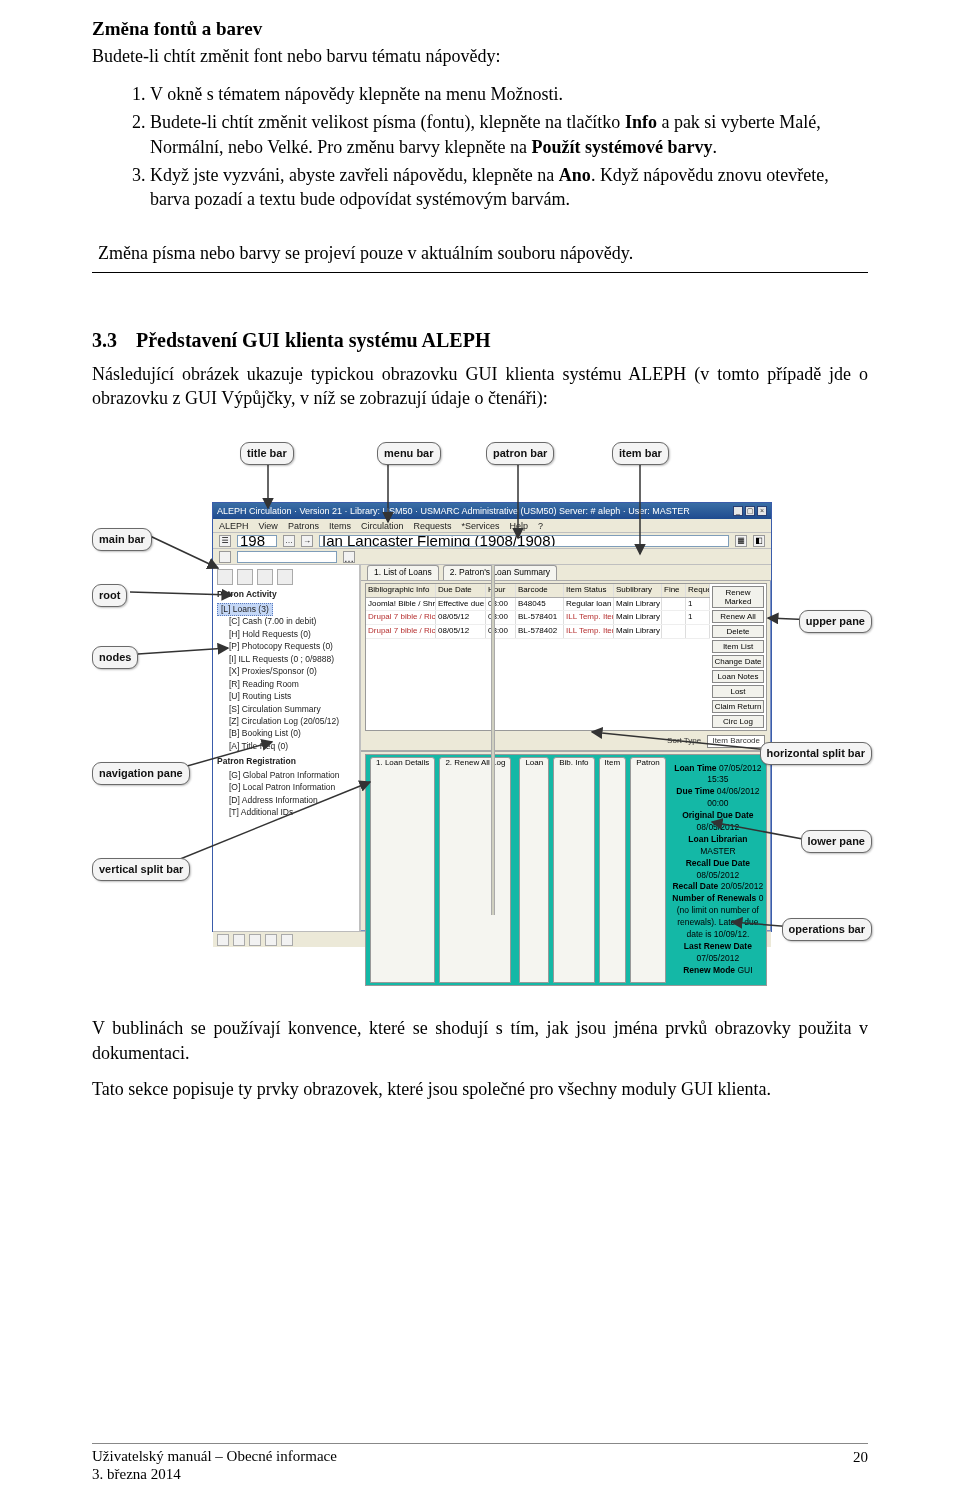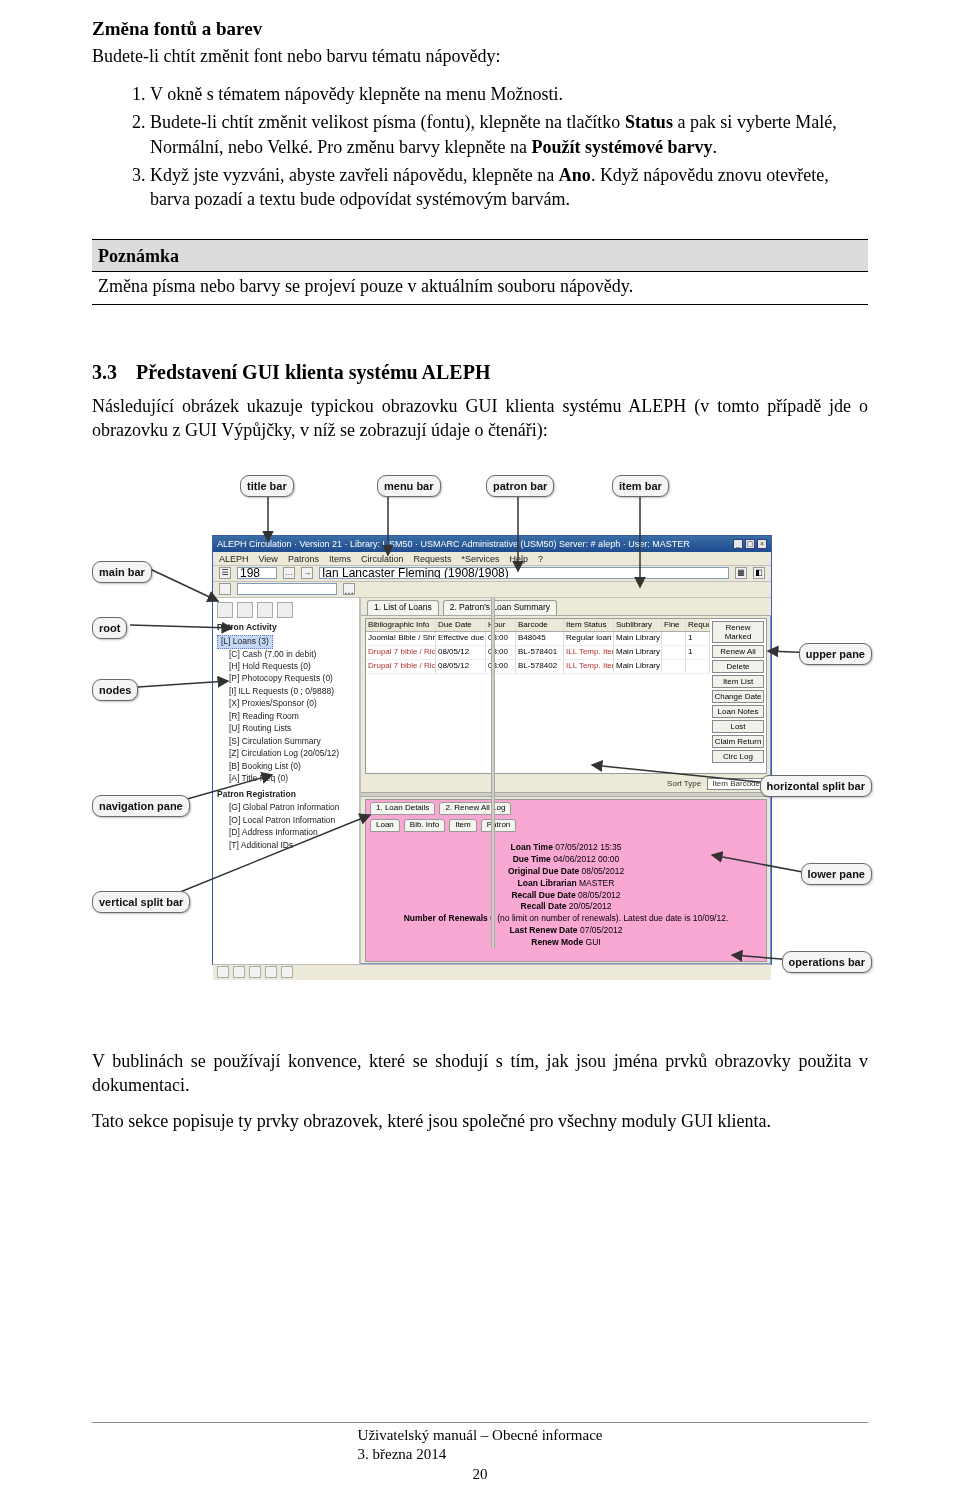--- a/index.html
+++ b/index.html
@@ -110,21 +110,21 @@
     border-bottom: 1px solid #bfbfbf;
     display: flex; align-items: center;
     padding: 0 6px; gap: 6px;
     font-size: 9px;
   }
   .patronbar .ic {
     width: 12px; height: 12px; border: 1px solid #999; background: #f2f2f2;
     display: inline-block; text-align: center; line-height: 10px; font-size: 8px;
   }
   .patronbar input {
-    border: 1px solid #7f9db9; font-size: 12px; padding: 0 2px; height: 12px;
+    border: 1px solid #7f9db9; font-size: 15px; padding: 0 2px; height: 12px;
   }
   .patronbar .p-id { width: 40px; }
   .patronbar .p-name { flex: 1; }
   .itembar {
     height: 16px; background: #ece9d8; border-bottom: 1px solid #bfbfbf;
     padding: 0 6px; display: flex; align-items: center; gap: 6px;
   }
   .itembar input { border: 1px solid #7f9db9; width: 100px; height: 12px; font-size: 9px; }
   .body-area { display: flex; height: calc(100% - 62px); }
   .nav {
@@ -160,57 +160,56 @@
   .upper .tbl .tr { display: grid; grid-template-columns: 70px 50px 30px 48px 50px 48px 24px 24px; border-bottom: 1px solid #eee; }
   .upper .tbl .tr .red { color: #b63030; }
   .upper .btns { width: 56px; display: flex; flex-direction: column; gap: 2px; padding: 2px; }
   .upper .btns button {
     font-size: 8px; border: 1px solid #888; background: #f2f2ec; padding: 1px 0;
   }
   .sortrow { text-align: right; font-size: 8px; padding: 2px 6px; color: #333; }
   .sortrow .sel { display: inline-block; border: 1px solid #888; padding: 0 4px; background: #fff; margin-left: 4px; }
   .hsplit { height: 5px; background: #d0d0c0; border-top: 1px solid #aaa; border-bottom: 1px solid #aaa; cursor: row-resize; }
   .lower {
-    flex: 1; background: #f9a8d4; border: 1px solid #999; margin: 2px 4px;
-    display: flex; flex-direction: column; font-size: 8.5px;
+    flex: 1; background: #14b8a6; border: 1px solid #999; margin: 2px 4px;
+    display: flex; flex-direction: row; font-size: 8.5px;
   }
   .lower .ltabs { display: flex; gap: 4px; padding: 2px 4px; }
   .lower .ltabs .tab {
     border: 1px solid #999; background: #f5f5f0; padding: 0 5px; font-size: 8px; border-radius: 3px 3px 0 0;
   }
   .lower .details { flex: 1; padding: 8px 0; text-align: center; line-height: 1.4; }
   .lower .details b { font-weight: bold; }
   .opsbar { height: 16px; background: #ece9d8; border-top: 1px solid #bbb; display: flex; align-items: center; padding: 0 4px; gap: 4px; }
   .opsbar span { width: 12px; height: 12px; border: 1px solid #aaa; background: #f2f2f2; }
   .vsplit { position: absolute; left: 278px; top: 62px; bottom: 16px; width: 4px; background: #d0d0c0; border-left:1px solid #aaa; border-right:1px solid #aaa; cursor: col-resize; }
   
   .footer {
     position: absolute; left: 92px; right: 92px; bottom: 20px;
-    display: flex; justify-content: space-between; align-items: center;
+    display: flex; justify-content: space-between; align-items: flex-start;
     font-size: 15px;
-    border-top: 1px solid #888; padding-top: 3px; flex-direction: column;
+    border-top: 1px solid #888; padding-top: 3px;
   }
   .footer .left { line-height: 1.25; }
 </style>
 </head>
 <body>
 
 <div class="page">
 
   <h2 class="section-title">Změna fontů a barev</h2>
   <p class="lead">Budete-li chtít změnit font nebo barvu tématu nápovědy:</p>
 
   <ol class="steps">
     <li>V okně s tématem nápovědy klepněte na menu Možnosti.</li>
-    <li>Budete-li chtít změnit velikost písma (fontu), klepněte na tlačítko <strong class="bold">Status</strong> a pak si vyberte Malé, Normální, nebo Velké. Pro změnu barvy klepněte na <strong class="bold">Použít systémové barvy</strong>.</li>
+    <li>Budete-li chtít změnit velikost písma (fontu), klepněte na tlačítko <strong class="bold">Info</strong> a pak si vyberte Malé, Normální, nebo Velké. Pro změnu barvy klepněte na <strong class="bold">Použít systémové barvy</strong>.</li>
     <li>Když jste vyzváni, abyste zavřeli nápovědu, klepněte na <strong class="bold">Ano</strong>. Když nápovědu znovu otevřete, barva pozadí a textu bude odpovídat systémovým barvám.</li>
   </ol>
 
   <div class="notebox">
-    <div class="note-hdr">Poznámka</div>
     <div class="note-body">Změna písma nebo barvy se projeví pouze v aktuálním souboru nápovědy.</div>
   </div>
 
   <h2 class="chapter-h">
     <span class="num">3.3</span><span>Představení GUI klienta systému ALEPH</span>
   </h2>
   <p class="body">Následující obrázek ukazuje typickou obrazovku GUI klienta systému ALEPH (v tomto případě jde o obrazovku z GUI Výpůjčky, v níž se zobrazují údaje o čtenáři):</p>
 
   <div class="diagram">
 

